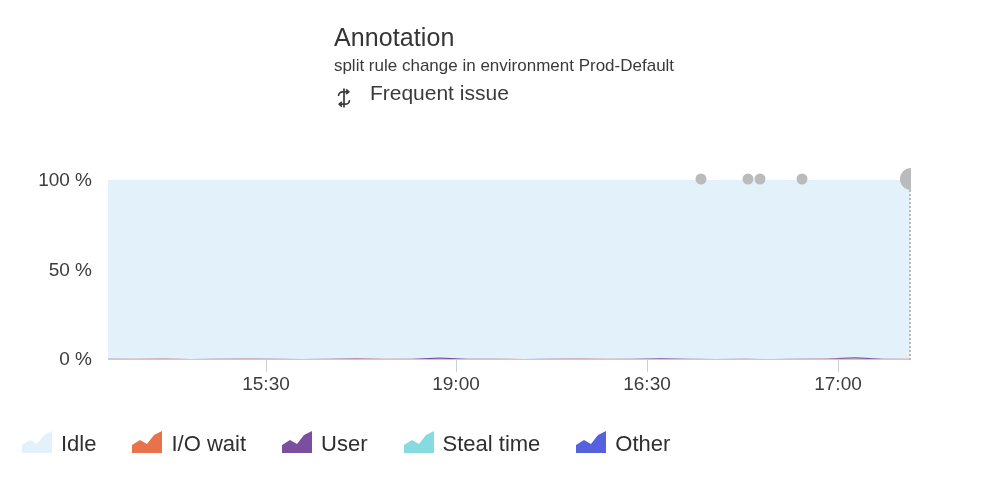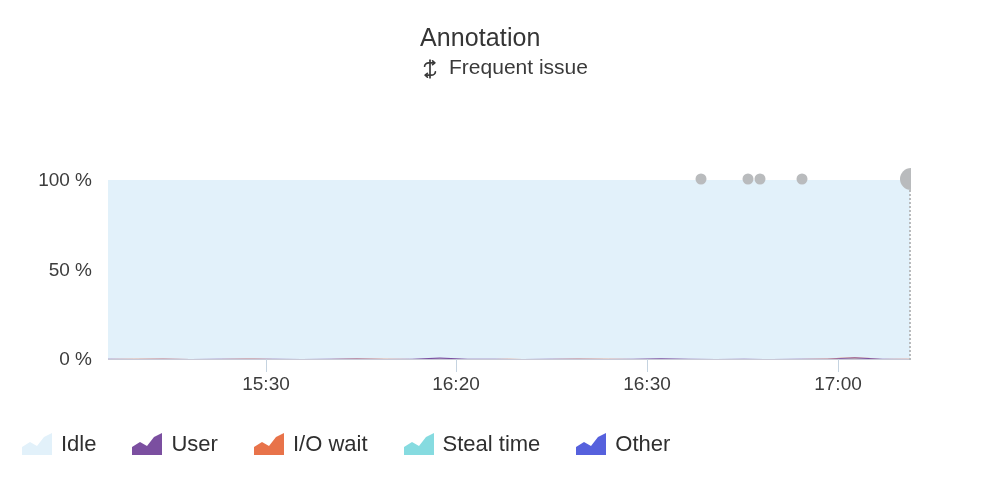--- a/index.html
+++ b/index.html
@@ -39,22 +39,22 @@
   }
   .annotation-subtitle {
     font-size: 17px;
     line-height: 24px;
     color: #3a3a3a;
     font-weight: 400;
     margin-top: 2px;
   }
   .annotation-badge {
     display: flex;
-    align-items: center;
-    gap: 9px;
+    align-items: flex-end;
+    gap: 16px;
     font-size: 21px;
     line-height: 27px;
     color: #3a3a3a;
     margin-top: 1px;
   }
   .repeat-icon {
     display: inline-block;
     width: 20px;
     height: 20px;
     flex: 0 0 20px;
@@ -176,21 +176,21 @@
     top: 424px;
     width: 1008px;
     height: 40px;
     display: flex;
     align-items: center;
     padding-left: 22px;
     box-sizing: border-box;
   }
   .legend-item {
     display: flex;
-    align-items: center;
+    align-items: flex-start;
     gap: 9px;
     margin-right: 36px;
     white-space: nowrap;
   }
   .legend-swatch {
     width: 30px;
     height: 22px;
     display: block;
     flex: 0 0 30px;
   }
@@ -199,20 +199,21 @@
     color: #2f2f2f;
     line-height: 26px;
   }
 </style>
 </head>
 <body>
 
 <div class="annotation-header">
   <div class="annotation-inner">
     <div class="annotation-title">Annotation</div>
+    <div class="annotation-subtitle">split rule change in environment Prod-Default</div>
     <div class="annotation-badge">
       <span class="repeat-icon">
         <svg viewBox="0 0 20 20" width="20" height="20" aria-hidden="true">
           <g fill="none" stroke="#3a3a3a" stroke-width="1.7" stroke-linecap="round" stroke-linejoin="round">
             <path d="M4.6 7.2 A4.2 3.4 0 0 1 8.8 3.8 L14.4 3.8"></path>
             <path d="M15.4 12.8 A4.2 3.4 0 0 1 11.2 16.2 L5.6 16.2"></path>
             <path d="M12.6 1.9 L14.8 3.8 L12.6 5.7"></path>
             <path d="M7.4 14.3 L5.2 16.2 L7.4 18.1"></path>
             <path d="M10 1.2 L10 18.8"></path>
           </g>
@@ -255,55 +256,55 @@
     <div class="ann-vline" style="left:909px; top:29px; height:181px;"></div>
   </div>
 
   <div class="x-axis">
     <div class="x-tick" style="left:266px;"></div>
     <div class="x-tick" style="left:456px;"></div>
     <div class="x-tick" style="left:647px;"></div>
     <div class="x-tick" style="left:838px;"></div>
 
     <div class="x-tick-label" style="left:266px;">15:30</div>
-    <div class="x-tick-label" style="left:456px;">16:20</div>
+    <div class="x-tick-label" style="left:456px;">19:00</div>
     <div class="x-tick-label" style="left:647px;">16:30</div>
     <div class="x-tick-label" style="left:838px;">17:00</div>
   </div>
 </div>
 
 <div class="legend">
 
   <div class="legend-item">
     <span class="legend-swatch">
       <svg viewBox="0 0 30 22" width="30" height="22">
           <polygon id="lg0" points="0,22 0,14 8,9 15,13 22,4 30,0 30,22" fill="#e2f1fa"></polygon>
         </svg>
     </span>
     <span class="legend-label">Idle</span>
   </div>
 
   <div class="legend-item">
     <span class="legend-swatch">
       <svg viewBox="0 0 30 22" width="30" height="22">
+          <polygon id="lg1" points="0,22 0,14 8,9 15,13 22,4 30,0 30,22" fill="#e8734a"></polygon>
+        </svg>
+    </span>
+    <span class="legend-label">I/O wait</span>
+  </div>
+
+  <div class="legend-item">
+    <span class="legend-swatch">
+      <svg viewBox="0 0 30 22" width="30" height="22">
           <polygon id="lg2" points="0,22 0,14 8,9 15,13 22,4 30,0 30,22" fill="#7b4fa0"></polygon>
         </svg>
     </span>
     <span class="legend-label">User</span>
   </div>
 
-  <div class="legend-item">
-    <span class="legend-swatch">
-      <svg viewBox="0 0 30 22" width="30" height="22">
-          <polygon id="lg1" points="0,22 0,14 8,9 15,13 22,4 30,0 30,22" fill="#e8734a"></polygon>
-        </svg>
-    </span>
-    <span class="legend-label">I/O wait</span>
-  </div>
-
 
   <div class="legend-item">
     <span class="legend-swatch">
       <svg viewBox="0 0 30 22" width="30" height="22">
           <polygon id="lg4" points="0,22 0,14 8,9 15,13 22,4 30,0 30,22" fill="#86dbe0"></polygon>
         </svg>
     </span>
     <span class="legend-label">Steal time</span>
   </div>
 

